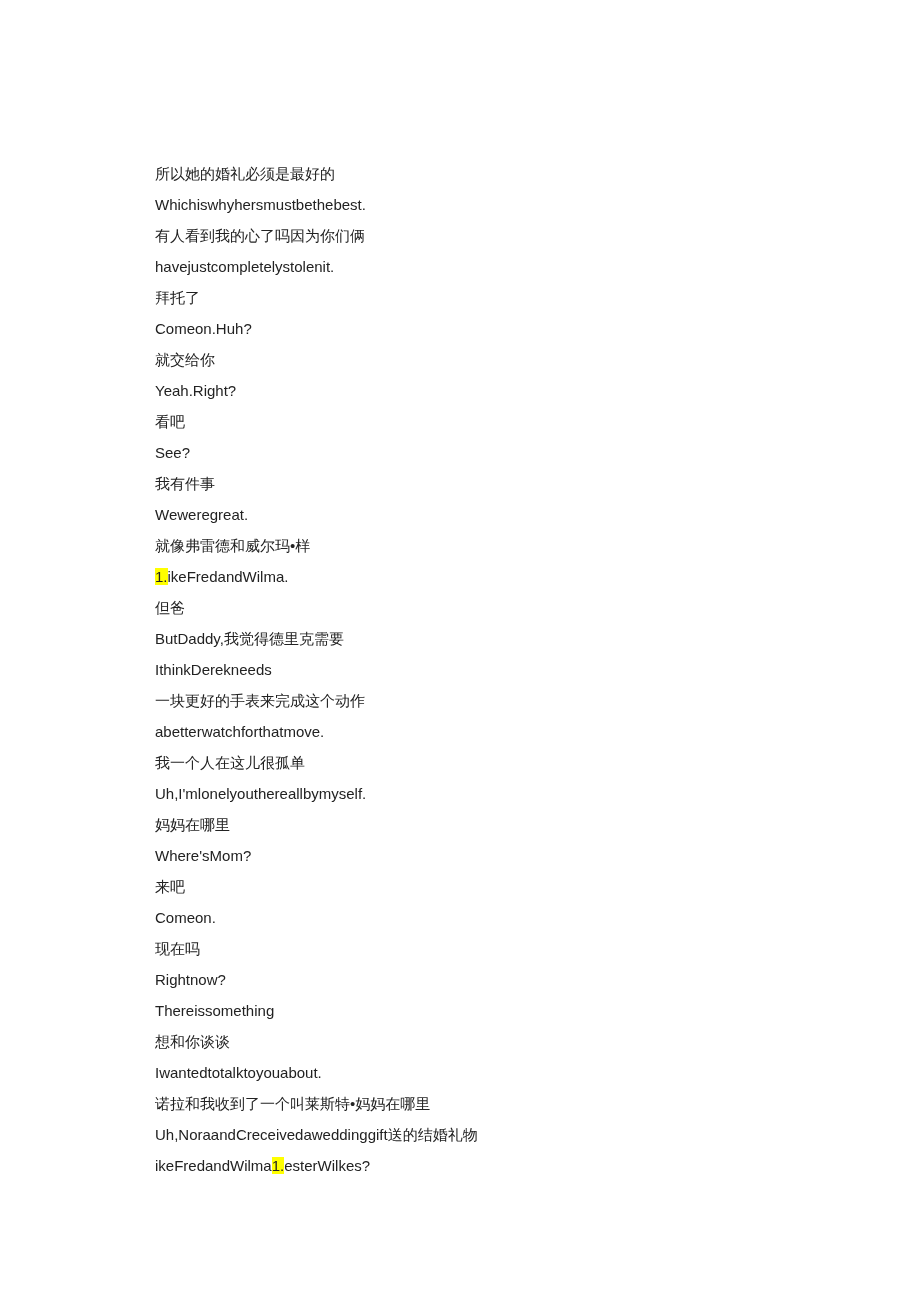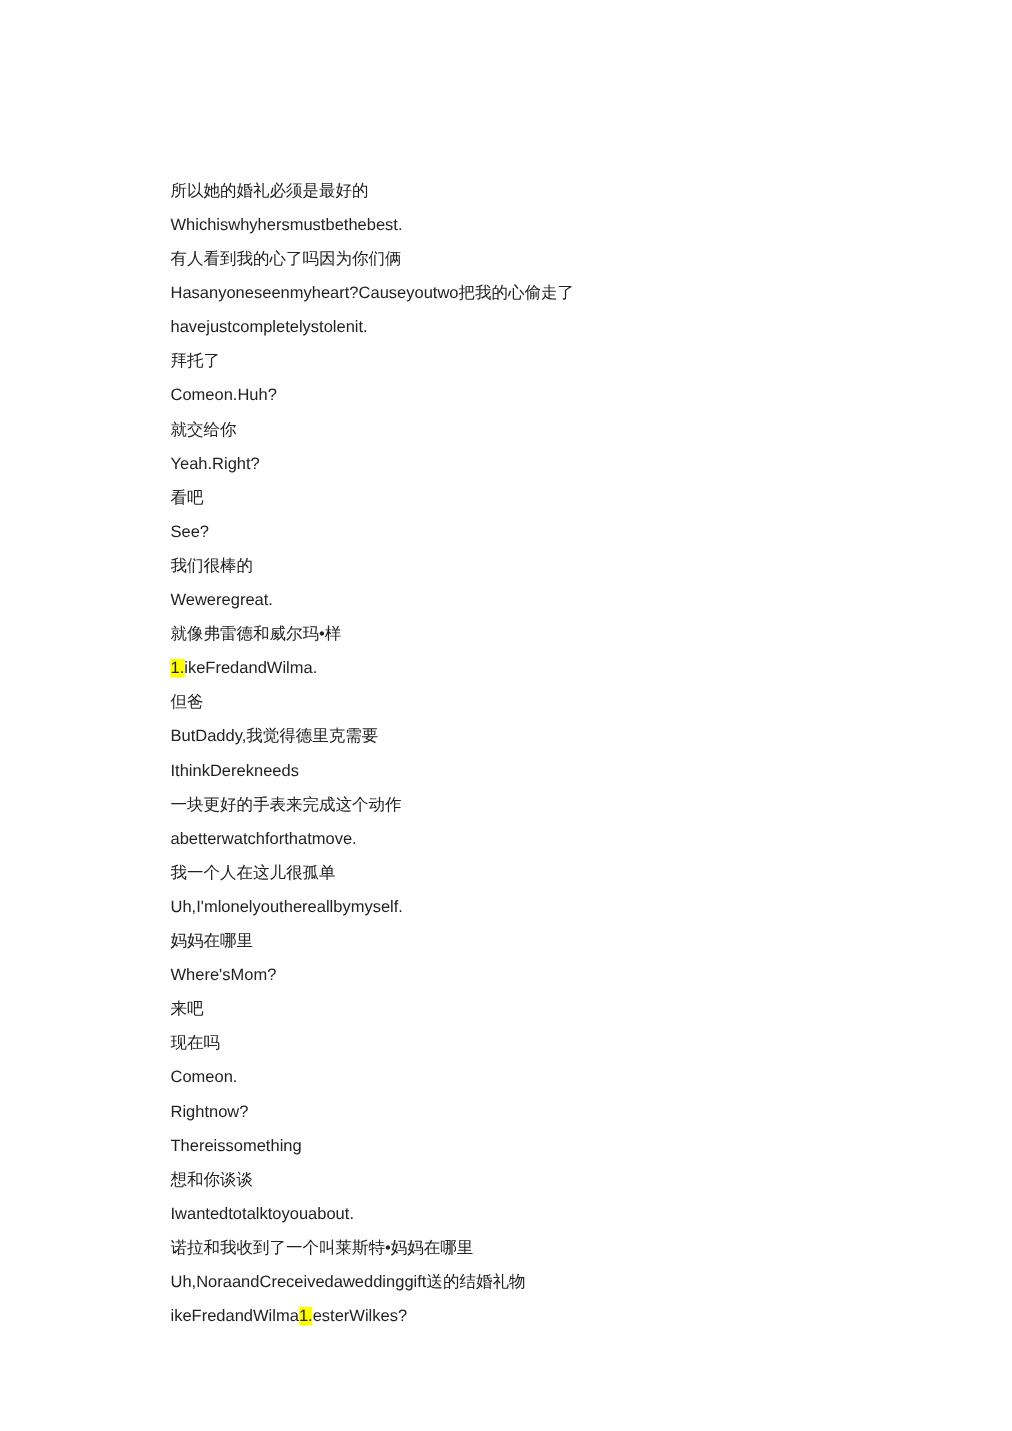--- a/index.html
+++ b/index.html
@@ -27,44 +27,43 @@
     background: #ffff00;
   }
 </style>
 </head>
 <body>
 
 <div class="content" id="doc">
     <p class="line"><span>所以她的婚礼必须是最好的</span></p>
     <p class="line"><span>Whichiswhyhersmustbethebest.</span></p>
     <p class="line"><span>有人看到我的心了吗因为你们俩</span></p>
-    <p class="line"><span>Hasanyoneseenmyheart?Causeyoutwo把我的心偷走了</span></p>
     <p class="line"><span>havejustcompletelystolenit.</span></p>
     <p class="line"><span>拜托了</span></p>
     <p class="line"><span>Comeon.Huh?</span></p>
     <p class="line"><span>就交给你</span></p>
     <p class="line"><span>Yeah.Right?</span></p>
     <p class="line"><span>看吧</span></p>
     <p class="line"><span>See?</span></p>
-    <p class="line"><span>我们很棒的</span></p>
+    <p class="line"><span>我有件事</span></p>
     <p class="line"><span>Weweregreat.</span></p>
     <p class="line"><span>就像弗雷德和威尔玛•样</span></p>
     <p class="line"><span class="hl">1.</span><span>ikeFredandWilma.</span></p>
     <p class="line"><span>但爸</span></p>
     <p class="line"><span>ButDaddy,我觉得德里克需要</span></p>
     <p class="line"><span>IthinkDerekneeds</span></p>
     <p class="line"><span>一块更好的手表来完成这个动作</span></p>
     <p class="line"><span>abetterwatchforthatmove.</span></p>
     <p class="line"><span>我一个人在这儿很孤单</span></p>
     <p class="line"><span>Uh,I'mlonelyouthereallbymyself.</span></p>
     <p class="line"><span>妈妈在哪里</span></p>
     <p class="line"><span>Where'sMom?</span></p>
     <p class="line"><span>来吧</span></p>
+    <p class="line"><span>Comeon.</span></p>
     <p class="line"><span>现在吗</span></p>
-    <p class="line"><span>Comeon.</span></p>
     <p class="line"><span>Rightnow?</span></p>
     <p class="line"><span>Thereissomething</span></p>
     <p class="line"><span>想和你谈谈</span></p>
     <p class="line"><span>Iwantedtotalktoyouabout.</span></p>
     <p class="line"><span>诺拉和我收到了一个叫莱斯特•妈妈在哪里</span></p>
     <p class="line"><span>Uh,NoraandCreceivedaweddinggift送的结婚礼物</span></p>
     <p class="line"><span>ikeFredandWilma</span><span class="hl">1.</span><span>esterWilkes?</span></p>
   </div>
 
 </body></html>

